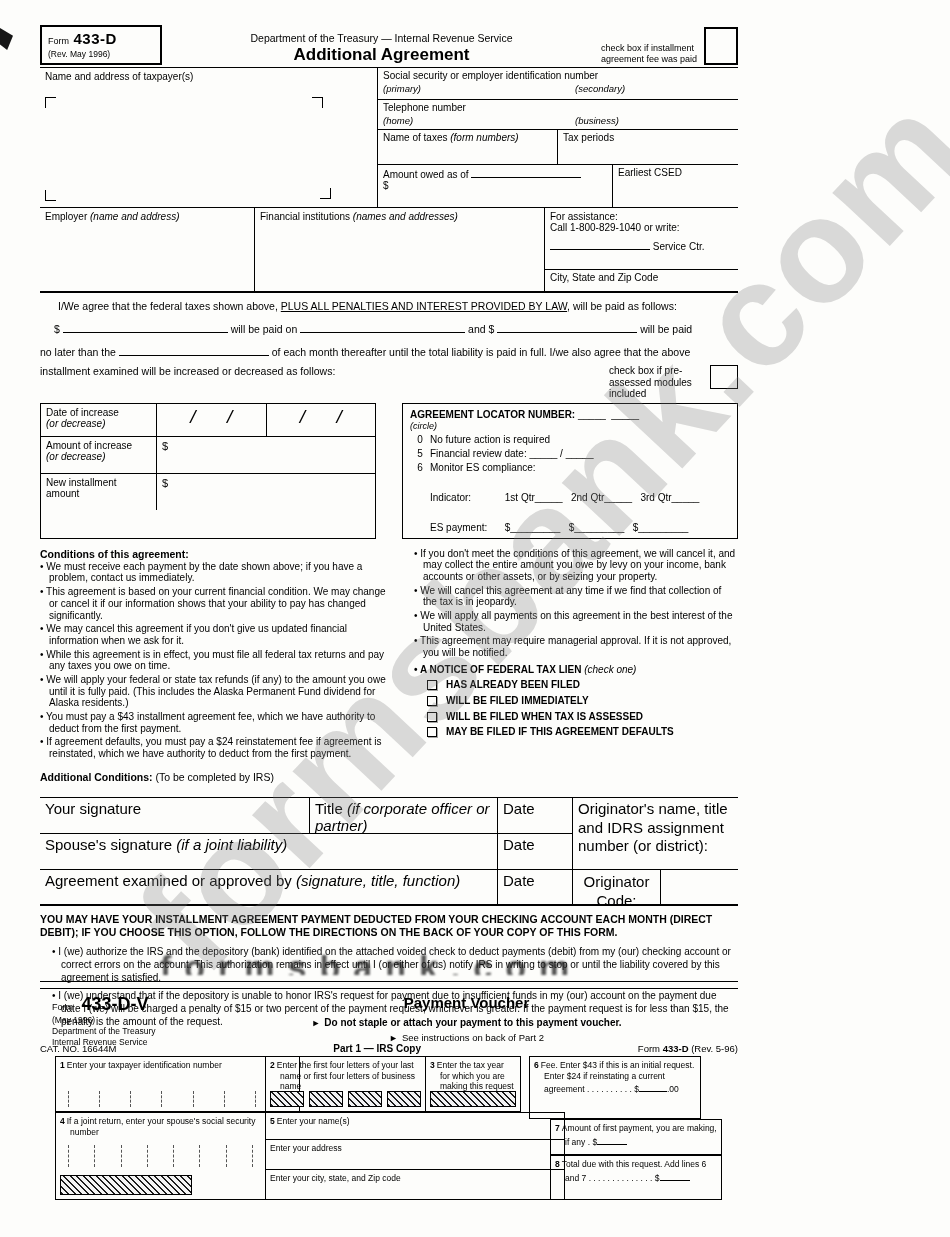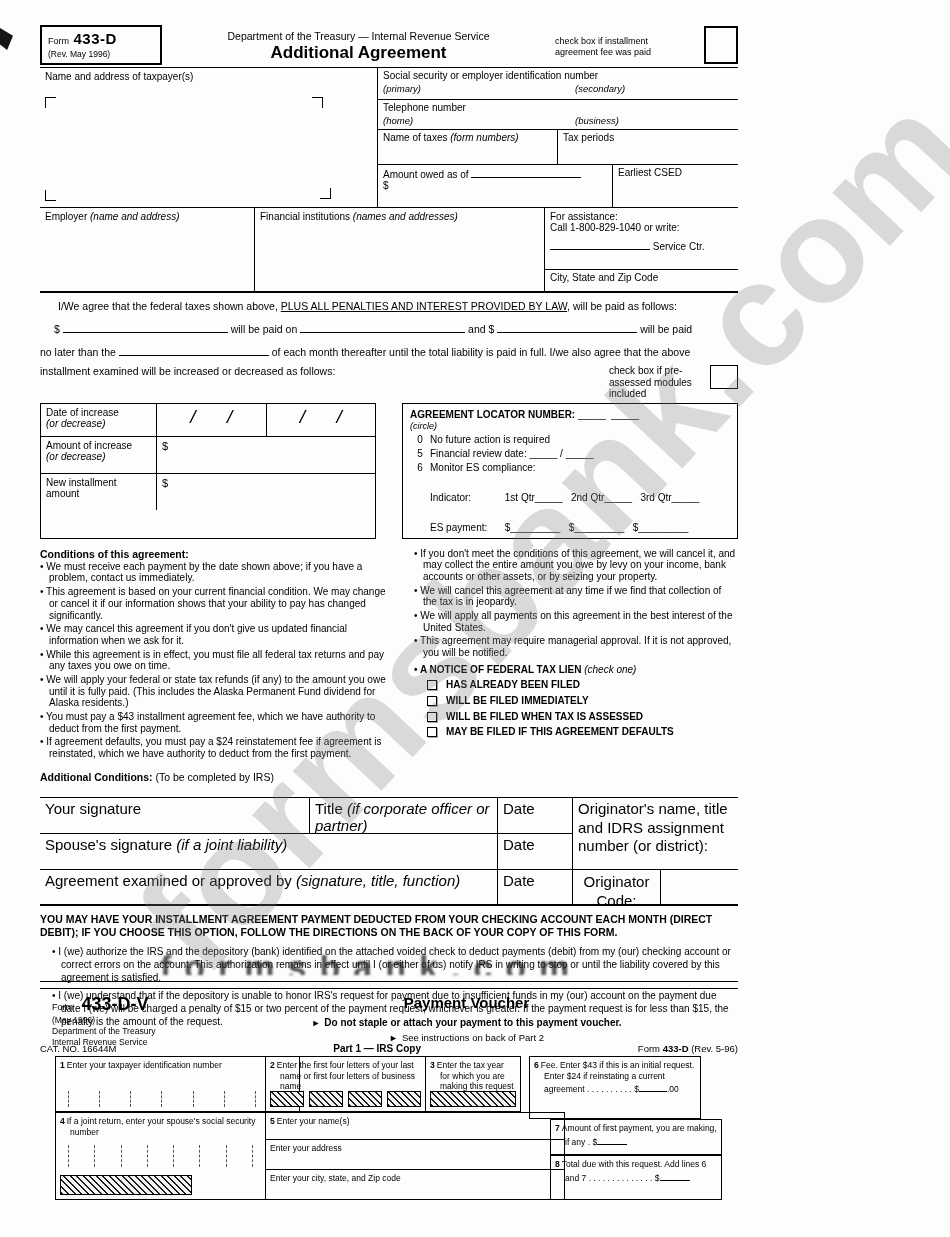--- a/index.html
+++ b/index.html
@@ -20,21 +20,21 @@
   .wm-main { position:absolute; left:105px; top:888px; transform:rotate(-47deg); transform-origin:0 0;
              font-size:148px; font-weight:bold; letter-spacing:2px; white-space:nowrap;
              color:rgba(125,125,125,0.28); z-index:6; pointer-events:none; }
   .wm-dark { position:absolute; left:160px; top:948px; width:485px; height:27px; overflow:hidden;
              font-size:34px; font-weight:bold; letter-spacing:13px; color:rgba(35,35,35,0.78);
              filter:blur(1px); z-index:6; pointer-events:none; }
 
   .main { position:absolute; left:40px; top:25px; width:698px; }
 
   
-  .hdr { display:flex; align-items:center;gap:46px; }
+  .hdr { display:flex; align-items:flex-end; }
   .form-box { border:2px solid #000; width:122px; padding:3px 6px 4px; }
   .fb-form { font-size:9px; }
   .fb-num { font-size:15px; font-weight:bold; letter-spacing:0.5px; }
   .fb-rev { font-size:8.5px; margin-top:1px; }
   .hdr-center { flex:1; text-align:center; padding-top:2px; }
   .hdr-dept { font-size:10.5px; }
   .hdr-title { font-size:17px; font-weight:bold; margin-top:1px; }
   .hdr-cb-label { width:98px; font-size:9px; line-height:1.2; padding-top:4px; }
   .hdr-cb { width:34px; height:38px; border:2px solid #000; margin-left:5px; }
 

